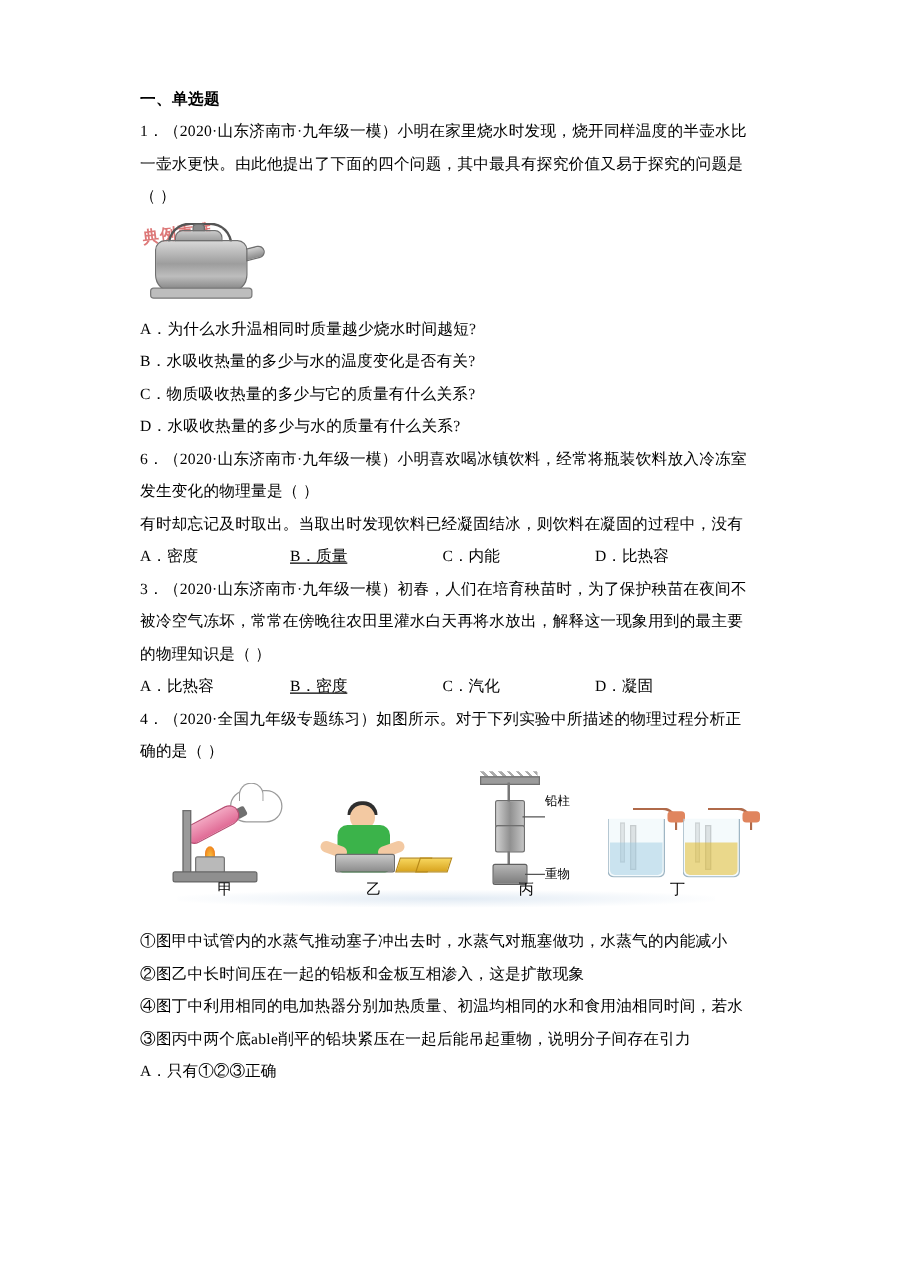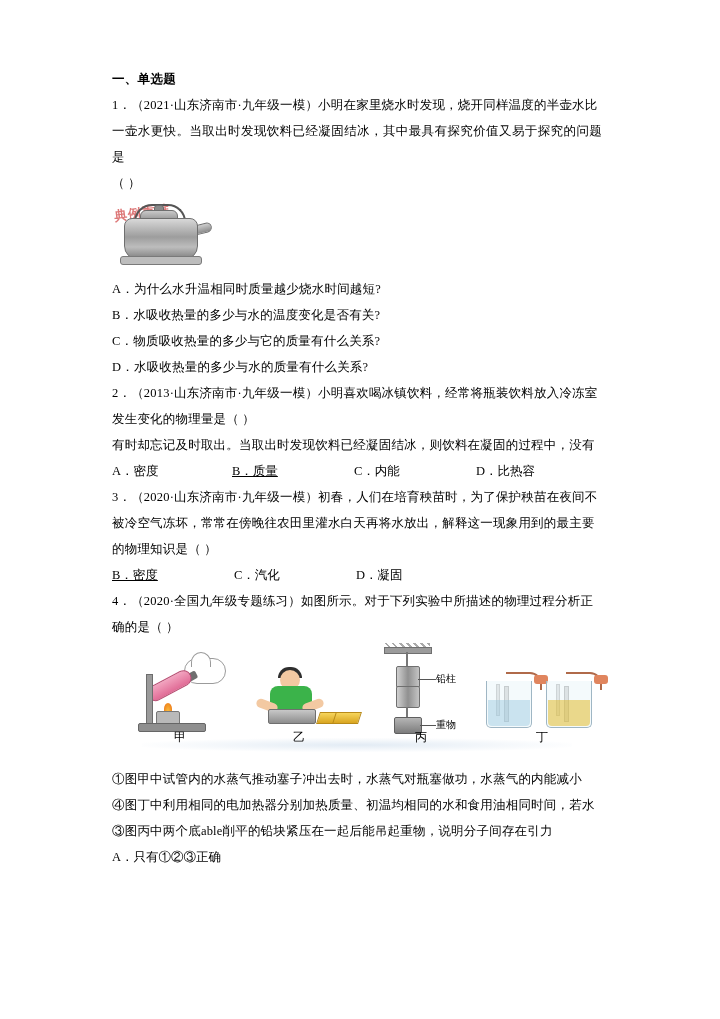--- a/index.html
+++ b/index.html
@@ -330,57 +330,58 @@
 </style>
 </head>
 <body>
 
 <div class="page">
   <div class="content">
 
     <div class="section-title">一、单选题</div>
 
     <div>
-      <div class="q-line">1．（2021·山东济南市·九年级一模）小明在家里烧水时发现，烧开同样温度的半壶水比</div>
-      <div class="q-line">一壶水更快。当取出时发现饮料已经凝固结冰，其中最具有探究价值又易于探究的问题是</div>
+      <div class="q-line">1．（2020·山东济南市·九年级一模）小明在家里烧水时发现，烧开同样温度的半壶水比</div>
+      <div class="q-line">一壶水更快。由此他提出了下面的四个问题，其中最具有探究价值又易于探究的问题是</div>
       <div class="q-line">（      ）</div>
 
       <div class="kettle-wrap">
         <div class="kettle-watermark">典例重难</div>
         <div class="kettle-handle"></div>
         <div class="kettle-knob"></div>
         <div class="kettle-lid"></div>
         <div class="kettle-spout"></div>
         <div class="kettle-body"></div>
         <div class="kettle-base"></div>
       </div>
 
       <div class="q-line">A．为什么水升温相同时质量越少烧水时间越短?</div>
       <div class="q-line">B．水吸收热量的多少与水的温度变化是否有关?</div>
       <div class="q-line">C．物质吸收热量的多少与它的质量有什么关系?</div>
       <div class="q-line">D．水吸收热量的多少与水的质量有什么关系?</div>
     </div>
 
     <div>
-      <div class="q-line">2．（2013·山东济南市·九年级一模）小明喜欢喝冰镇饮料，经常将瓶装饮料放入冷冻室</div>
+      <div class="q-line">6．（2020·山东济南市·九年级一模）小明喜欢喝冰镇饮料，经常将瓶装饮料放入冷冻室</div>
       <div class="q-line">发生变化的物理量是（      ）</div>
       <div class="q-line">有时却忘记及时取出。当取出时发现饮料已经凝固结冰，则饮料在凝固的过程中，没有</div>
       <div class="opt-row">
         <span class="opt opt-w-1">A．密度</span>
         <span class="opt opt-w-2">B．质量</span>
         <span class="opt opt-w-3">C．内能</span>
         <span class="opt">D．比热容</span>
       </div>
     </div>
 
     <div>
       <div class="q-line">3．（2020·山东济南市·九年级一模）初春，人们在培育秧苗时，为了保护秧苗在夜间不</div>
       <div class="q-line">被冷空气冻坏，常常在傍晚往农田里灌水白天再将水放出，解释这一现象用到的最主要</div>
       <div class="q-line">的物理知识是（      ）</div>
       <div class="opt-row">
+        <span class="opt opt-w-1">A．比热容</span>
         <span class="opt opt-w-2">B．密度</span>
         <span class="opt opt-w-3">C．汽化</span>
         <span class="opt">D．凝固</span>
       </div>
     </div>
 
     <div>
       <div class="q-line">4．（2020·全国九年级专题练习）如图所示。对于下列实验中所描述的物理过程分析正</div>
       <div class="q-line">确的是（      ）</div>
 
@@ -412,21 +413,21 @@
 
         <div class="panel p3">
           <div class="hatch"></div>
           <div class="ceiling"></div>
           <div class="hook-line"></div>
           <div class="lead-a"></div>
           <div class="lead-b"></div>
           <div class="weight-line"></div>
           <div class="weight-box"></div>
           <div class="anno-line" style="left:52px; bottom:66px; width:18px;"></div>
-          <div class="anno" style="left:70px; bottom:60px;">铅柱</div>
+          <div class="anno" style="left:70px; bottom:72px;">铅柱</div>
           <div class="anno-line" style="left:54px; bottom:20px; width:16px;"></div>
           <div class="anno" style="left:70px; bottom:14px;">重物</div>
           <div class="panel-label">丙</div>
         </div>
 
         <div class="panel p4">
           <div class="heater-cord hc-1"></div>
           <div class="plug pl-1"></div>
           <div class="heater-rod hr-1"></div>
           <div class="therm th-1"></div>
@@ -438,20 +439,21 @@
           <div class="heater-rod hr-2"></div>
           <div class="therm th-2"></div>
           <div class="beaker beaker-2">
             <div class="liq-oil"></div>
           </div>
           <div class="panel-label" style="left:36px; width:44px;">丁</div>
         </div>
       </div>
 
       <div class="q-line">①图甲中试管内的水蒸气推动塞子冲出去时，水蒸气对瓶塞做功，水蒸气的内能减小</div>
+      <div class="q-line">②图乙中长时间压在一起的铅板和金板互相渗入，这是扩散现象</div>
       <div class="q-line">④图丁中利用相同的电加热器分别加热质量、初温均相同的水和食用油相同时间，若水</div>
       <div class="q-line">③图丙中两个底able削平的铅块紧压在一起后能吊起重物，说明分子间存在引力</div>
 
       <div class="opt-row">
         <span class="opt opt-half">A．只有①②③正确</span>
       </div>
     </div>
 
   </div>
 </div>

